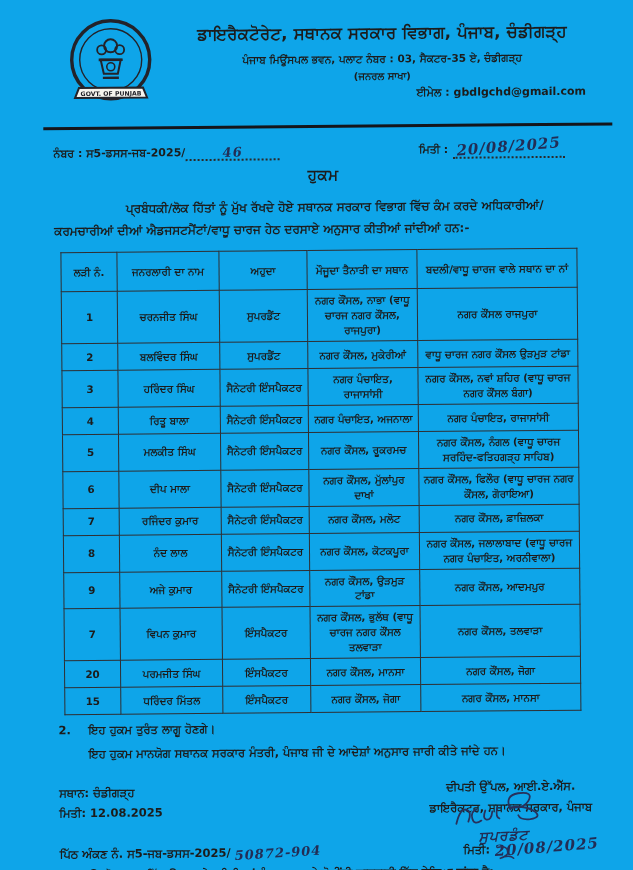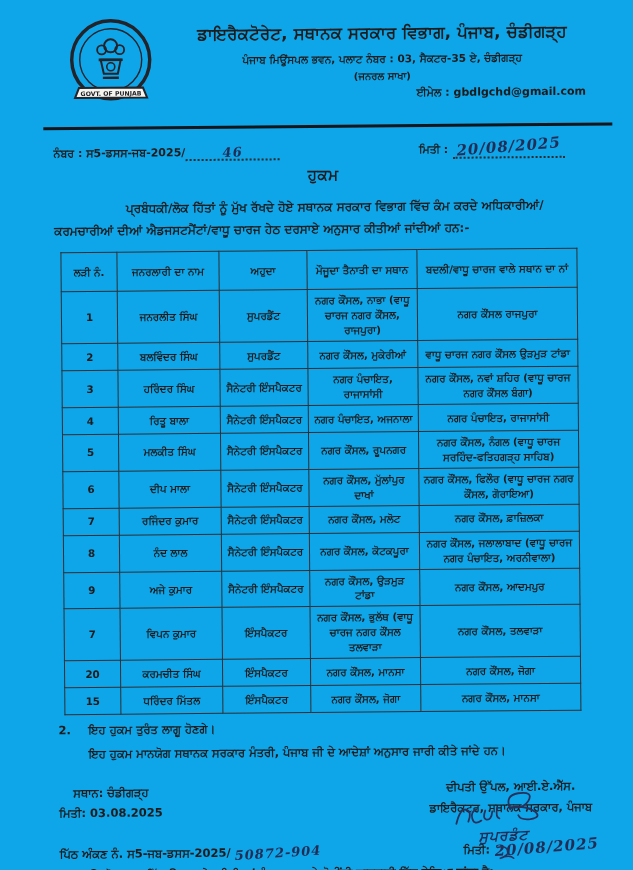--- a/index.html
+++ b/index.html
@@ -54,21 +54,21 @@
   }
   table.order th{font-weight:700;height:32px;}
   table.order td{font-weight:600;height:20px;}
   col.c1{width:56px}col.c2{width:102px}col.c3{width:88px}col.c4{width:110px}col.c5{width:160px}
   
   .note-row{display:flex;font-size:11.5px;font-weight:600;margin-top:7px;line-height:1.5;}
   .note-num{width:30px;flex:none;}
   .note-ind{margin-left:30px;}
   
   .signoff{display:flex;justify-content:space-between;margin-top:16px;font-size:11.5px;font-weight:700;}
-  .signoff-left div{margin-top:6px;text-align:center;}
+  .signoff-left div{margin-top:6px;}
   .signoff-right{text-align:center;margin-right:6px;line-height:1.9;}
   
   .endors{display:flex;justify-content:space-between;align-items:flex-end;margin-top:20px;font-size:11.5px;font-weight:700;}
   .fwd{font-size:11.5px;font-weight:600;margin:6px 0 0 30px;line-height:1.5;}
   
   .sig{position:absolute;right:78px;bottom:8px;text-align:center;}
   .sig svg{display:block;margin:0 auto;}
   .sig-title{font-size:14px;margin-top:-6px;transform:rotate(-2deg);}
   .emblem svg text{font-family:"DejaVu Sans",sans-serif;}
 </style>
@@ -131,21 +131,21 @@
           <th>ਲੜੀ ਨੰ.</th>
           <th>ਜਨਰਲਾਰੀ ਦਾ ਨਾਮ</th>
           <th>ਅਹੁਦਾ</th>
           <th>ਮੌਜੂਦਾ ਤੈਨਾਤੀ ਦਾ ਸਥਾਨ</th>
           <th>ਬਦਲੀ/ਵਾਧੂ ਚਾਰਜ ਵਾਲੇ ਸਥਾਨ ਦਾ ਨਾਂ</th>
         </tr>
       </thead>
       <tbody>
           <tr>
             <td>1</td>
-            <td>ਜਨਰਲੀਤ ਸਿੰਘ</td>
+            <td>ਚਰਨਜੀਤ ਸਿੰਘ</td>
             <td>ਸੁਪਰਡੈਂਟ</td>
             <td>ਨਗਰ ਕੌਂਸਲ, ਨਾਭਾ (ਵਾਧੂ ਚਾਰਜ ਨਗਰ ਕੌਂਸਲ, ਰਾਜਪੁਰਾ)</td>
             <td>ਨਗਰ ਕੌਂਸਲ ਰਾਜਪੁਰਾ</td>
           </tr>
           <tr>
             <td>2</td>
             <td>ਬਲਵਿੰਦਰ ਸਿੰਘ</td>
             <td>ਸੁਪਰਡੈਂਟ</td>
             <td>ਨਗਰ ਕੌਂਸਲ, ਮੁਕੇਰੀਆਂ</td>
             <td>ਵਾਧੂ ਚਾਰਜ ਨਗਰ ਕੌਂਸਲ ਉੜਮੁੜ ਟਾਂਡਾ</td>
@@ -161,21 +161,21 @@
             <td>4</td>
             <td>ਰਿਤੂ ਬਾਲਾ</td>
             <td>ਸੈਨੇਟਰੀ ਇੰਸਪੈਕਟਰ</td>
             <td>ਨਗਰ ਪੰਚਾਇਤ, ਅਜਨਾਲਾ</td>
             <td>ਨਗਰ ਪੰਚਾਇਤ, ਰਾਜਾਸਾਂਸੀ</td>
           </tr>
           <tr>
             <td>5</td>
             <td>ਮਲਕੀਤ ਸਿੰਘ</td>
             <td>ਸੈਨੇਟਰੀ ਇੰਸਪੈਕਟਰ</td>
-            <td>ਨਗਰ ਕੌਂਸਲ, ਰੂਪਨਗਰ</td>
+            <td>ਨਗਰ ਕੌਂਸਲ, ਰੂਕਰਮਚ</td>
             <td>ਨਗਰ ਕੌਂਸਲ, ਨੰਗਲ (ਵਾਧੂ ਚਾਰਜ ਸਰਹਿੰਦ-ਫਤਿਹਗੜ੍ਹ ਸਾਹਿਬ)</td>
           </tr>
           <tr>
             <td>6</td>
             <td>ਦੀਪ ਮਾਲਾ</td>
             <td>ਸੈਨੇਟਰੀ ਇੰਸਪੈਕਟਰ</td>
             <td>ਨਗਰ ਕੌਂਸਲ, ਮੁੱਲਾਂਪੁਰ ਦਾਖਾਂ</td>
             <td>ਨਗਰ ਕੌਂਸਲ, ਫਿਲੌਰ (ਵਾਧੂ ਚਾਰਜ ਨਗਰ ਕੌਂਸਲ, ਗੋਰਾਇਆ)</td>
           </tr>
           <tr>
@@ -201,21 +201,21 @@
           </tr>
           <tr>
             <td>7</td>
             <td>ਵਿਪਨ ਕੁਮਾਰ</td>
             <td>ਇੰਸਪੈਕਟਰ</td>
             <td>ਨਗਰ ਕੌਂਸਲ, ਭੁਲੱਥ (ਵਾਧੂ ਚਾਰਜ ਨਗਰ ਕੌਂਸਲ ਤਲਵਾੜਾ</td>
             <td>ਨਗਰ ਕੌਂਸਲ, ਤਲਵਾੜਾ</td>
           </tr>
           <tr>
             <td>20</td>
-            <td>ਕਰਮਚੀਤ ਸਿੰਘ</td>
+            <td>ਪਰਮਜੀਤ ਸਿੰਘ</td>
             <td>ਇੰਸਪੈਕਟਰ</td>
             <td>ਨਗਰ ਕੌਂਸਲ, ਮਾਨਸਾ</td>
             <td>ਨਗਰ ਕੌਂਸਲ, ਜੋਗਾ</td>
           </tr>
           <tr>
             <td>15</td>
             <td>ਧਰਿੰਦਰ ਮਿੱਤਲ</td>
             <td>ਇੰਸਪੈਕਟਰ</td>
             <td>ਨਗਰ ਕੌਂਸਲ, ਜੋਗਾ</td>
             <td>ਨਗਰ ਕੌਂਸਲ, ਮਾਨਸਾ</td>
@@ -227,21 +227,21 @@
       <span class="note-num">2.</span>
       <span>ਇਹ ਹੁਕਮ ਤੁਰੰਤ ਲਾਗੂ ਹੋਣਗੇ।</span>
     </div>
     <div class="note-row note-ind">
       <span>ਇਹ ਹੁਕਮ ਮਾਨਯੋਗ ਸਥਾਨਕ ਸਰਕਾਰ ਮੰਤਰੀ, ਪੰਜਾਬ ਜੀ ਦੇ ਆਦੇਸ਼ਾਂ ਅਨੁਸਾਰ ਜਾਰੀ ਕੀਤੇ ਜਾਂਦੇ ਹਨ।</span>
     </div>
 
     <div class="signoff">
       <div class="signoff-left">
         <div>ਸਥਾਨ: ਚੰਡੀਗੜ੍ਹ</div>
-        <div>ਮਿਤੀ: 03.08.2025</div>
+        <div>ਮਿਤੀ: 12.08.2025</div>
       </div>
       <div class="signoff-right">
         <div>ਦੀਪਤੀ ਉੱਪਲ, ਆਈ.ਏ.ਐੱਸ.</div>
         <div>ਡਾਇਰੈਕਟਰ, ਸਥਾਨਕ ਸਰਕਾਰ, ਪੰਜਾਬ</div>
       </div>
     </div>
 
     <div class="endors">
       <div>
         <span>ਪਿੱਠ ਅੰਕਣ ਨੰ. ਸ5-ਜਬ-ਡਸਸ-2025/</span>

